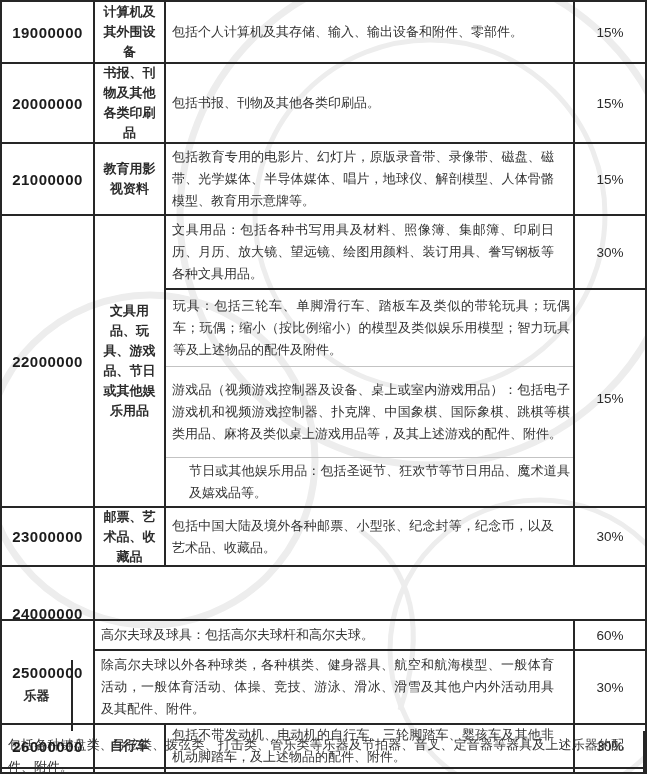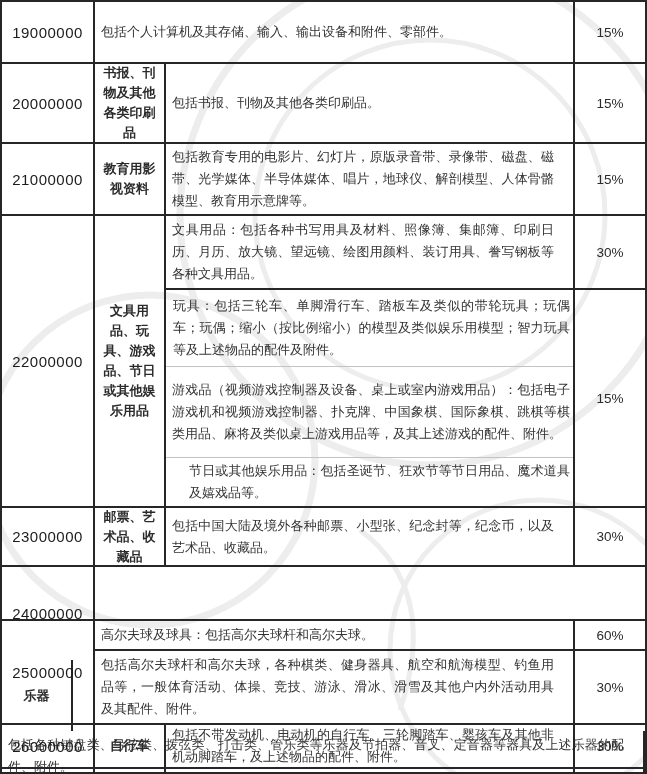--- a/index.html
+++ b/index.html
@@ -20,21 +20,21 @@
     display:flex;flex-direction:column;
     background:transparent;
   }
   .trow{display:flex;border-bottom:2px solid #262626;align-items:stretch;}
   .trow:last-child{border-bottom:none;}
   .cell{box-sizing:border-box;}
   .code{
     flex:0 0 93px;width:93px;
     border-right:2px solid #262626;
     display:flex;align-items:center;justify-content:center;
-    font-weight:normal;font-size:15px;color:#1c1c1c;letter-spacing:.5px;
+    font-weight:bold;font-size:15px;color:#1c1c1c;letter-spacing:.5px;
   }
   .cat{
     flex:0 0 71px;width:71px;
     border-right:2px solid #262626;
     display:flex;align-items:center;justify-content:center;
     text-align:center;font-weight:bold;font-size:13px;line-height:20px;
     padding:2px 3px;color:#2b2b2b;
   }
   .desc{
     flex:1 1 auto;min-width:0;
@@ -95,20 +95,21 @@
       <circle cx="150" cy="460" r="165"></circle>
       <circle cx="540" cy="650" r="150" stroke-width="5"></circle>
       <path d="M 360 530 q 80 60 40 180" stroke-width="5"></path>
     </g>
   </svg>
 
   <div class="tbl">
 
     <div class="trow r0">
       <div class="cell code">19000000</div>
+      <div class="cell cat">计算机及其外围设备</div>
       <div class="cell desc">包括个人计算机及其存储、输入、输出设备和附件、零部件。</div>
       <div class="cell rate">15%</div>
     </div>
 
     <div class="trow r1">
       <div class="cell code">20000000</div>
       <div class="cell cat">书报、刊物及其他各类印刷品</div>
       <div class="cell desc">包括书报、刊物及其他各类印刷品。</div>
       <div class="cell rate">15%</div>
     </div>
@@ -154,21 +155,21 @@
     </div>
 
     <div class="trow">
       <div class="cell code">25000000</div>
       <div class="right">
         <div class="subrow">
           <div class="cell desc s-golf">高尔夫球及球具：包括高尔夫球杆和高尔夫球。</div>
           <div class="cell rate">60%</div>
         </div>
         <div class="subrow">
-          <div class="cell desc s-sport">包括高尔夫球杆和高尔夫球，各种棋类、健身器具、航空和航海模型、钓鱼用品等，一般体育活动、体操、竞技、游泳、滑冰、滑雪及其他户内外活动用具及其配件、附件。</div>
+          <div class="cell desc s-sport">除高尔夫球以外各种球类，各种棋类、健身器具、航空和航海模型、一般体育活动，一般体育活动、体操、竞技、游泳、滑冰、滑雪及其他户内外活动用具及其配件、附件。</div>
           <div class="cell rate">30%</div>
         </div>
       </div>
     </div>
 
     <div class="trow r7">
       <div class="cell code">26000000</div>
       <div class="cell cat">自行车</div>
       <div class="cell desc">包括不带发动机、电动机的自行车、三轮脚踏车、婴孩车及其他非机动脚踏车，及上述物品的配件、附件。</div>
       <div class="cell rate">30%</div>

